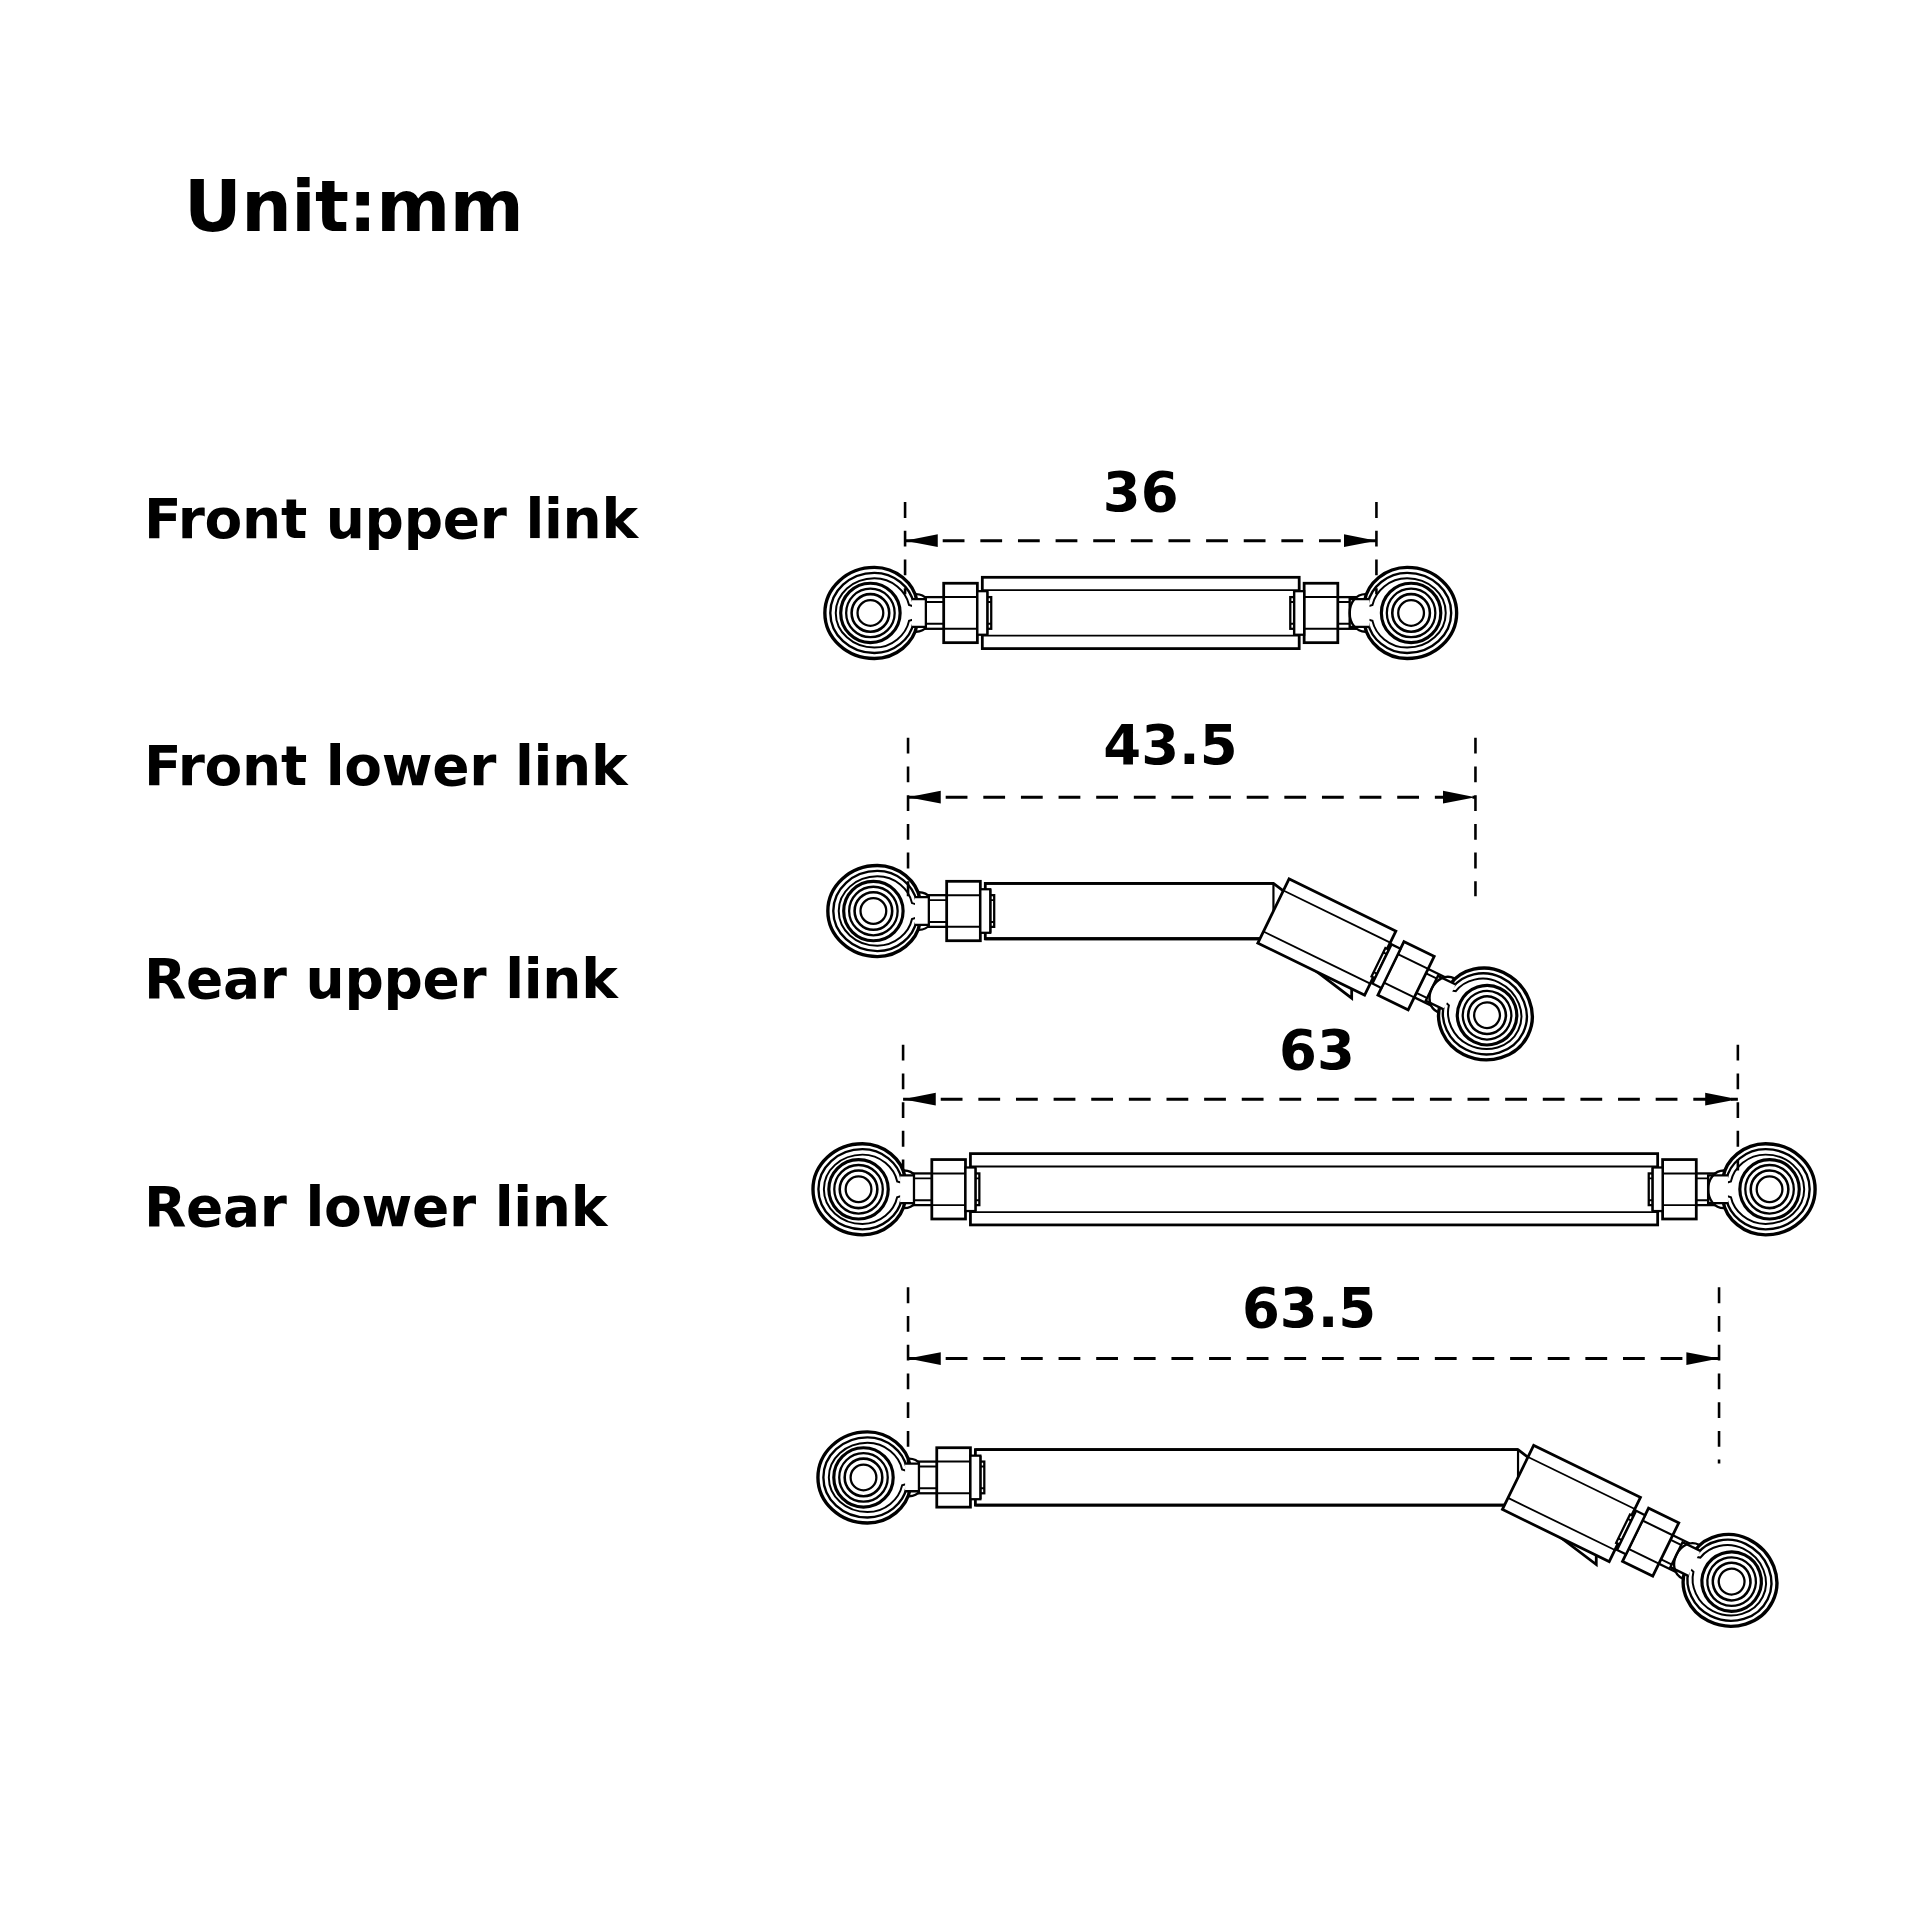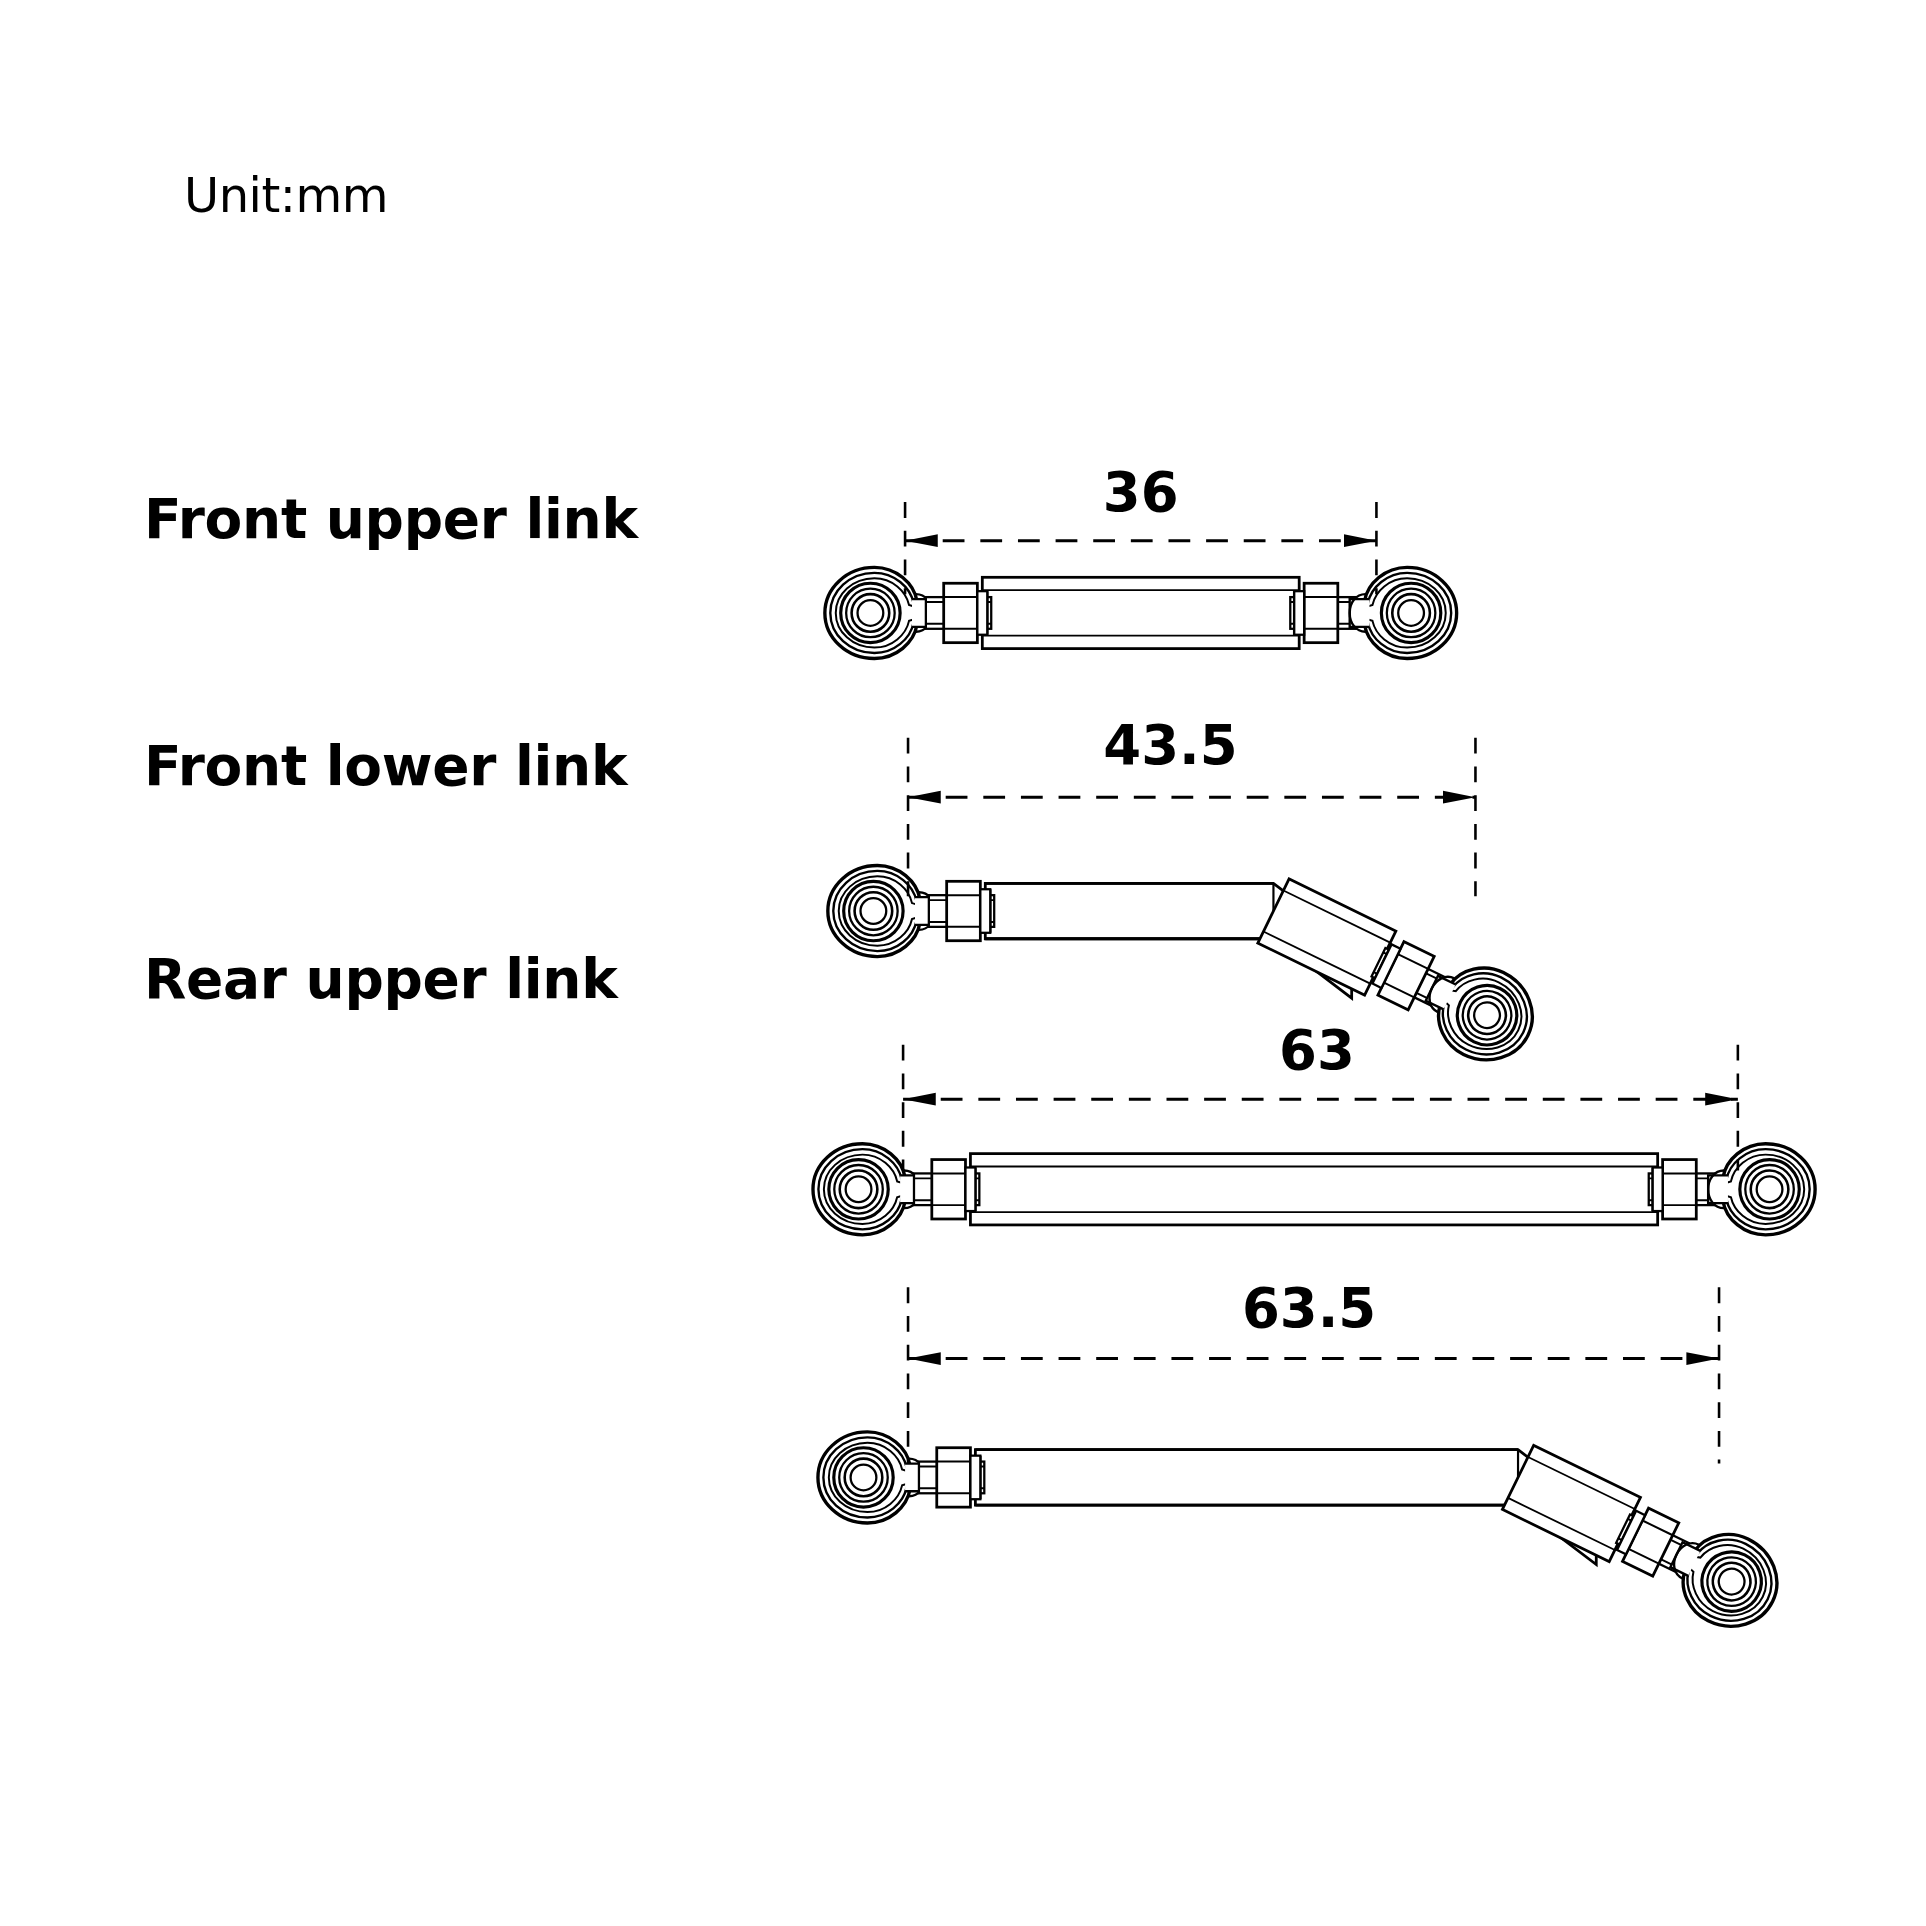--- a/index.html
+++ b/index.html
@@ -5,21 +5,21 @@
 <style>
   html,body{margin:0;padding:0;background:#ffffff;}
   body{
     width:1927px;height:1927px;
     font-family:"DejaVu Sans","Liberation Sans",sans-serif;
     color:#000;overflow:hidden;position:relative;
   }
   #sheet{position:absolute;inset:0;width:1927px;height:1927px;}
   .unit-title{
     position:absolute;left:184px;top:171px;
-    font-size:48px;font-weight:400;letter-spacing:-0.5px;
+    font-size:71px;font-weight:700;letter-spacing:-0.5px;
     line-height:1;white-space:nowrap;
   }
   .row-label{
     position:absolute;
     font-size:55px;font-weight:700;letter-spacing:-0.3px;
     line-height:1;white-space:nowrap;margin-top:34px;
   }
   .lbl1{left:144px;top:458px;}
   .lbl2{left:144px;top:705px;}
   .lbl3{left:144px;top:918px;}
@@ -33,20 +33,21 @@
 </head>
 <body>
 
 <div id="sheet">
 
   <div class="unit-title">Unit:mm</div>
 
   <div class="row-label lbl1">Front upper link</div>
   <div class="row-label lbl2">Front lower link</div>
   <div class="row-label lbl3">Rear upper link</div>
+  <div class="row-label lbl4">Rear lower link</div>
 
   <svg width="1927" height="1927" viewBox="0 0 1946 1946" xmlns="http://www.w3.org/2000/svg">
     <defs>
 
       <g id="rodend">
 
         <path d="M 0,-46 C 22,-46 40,-30 43,-12 L 56,-6 L 56,6 L 43,12
                  C 40,30 22,46 0,46 C -28,46 -50,25 -50,0 C -50,-25 -28,-46 0,-46 Z" fill="#fff" stroke="#000" stroke-width="3.4"></path>
         <path d="M 0,-40.5 C 20,-40.5 36.5,-26 39.5,-10 L 52,-5 L 52,5 L 39.5,10
                  C 36.5,26 20,40.5 0,40.5 C -25,40.5 -44.5,22 -44.5,0 C -44.5,-22 -25,-40.5 0,-40.5 Z" fill="none" stroke="#000" stroke-width="2.4"></path>

